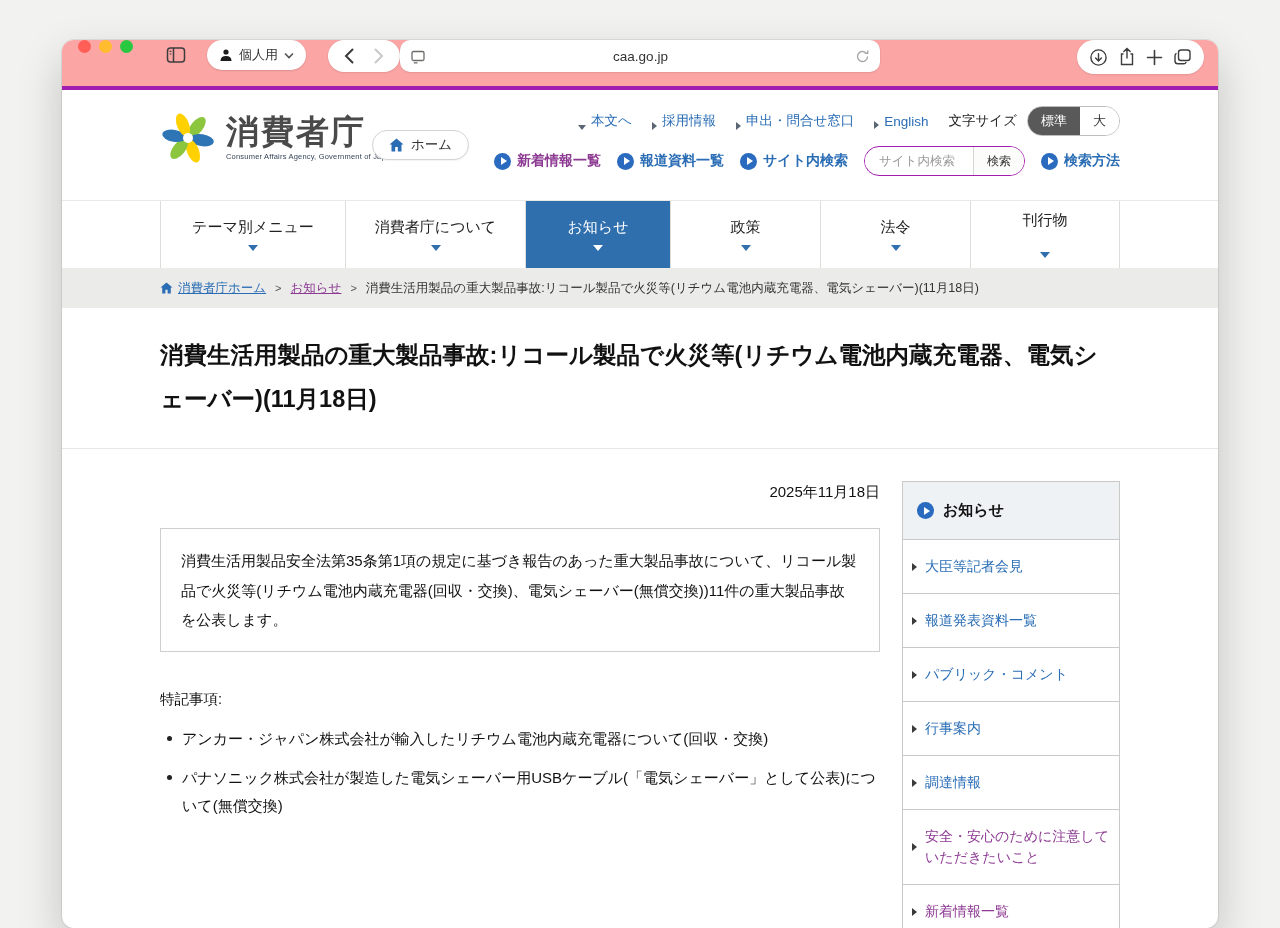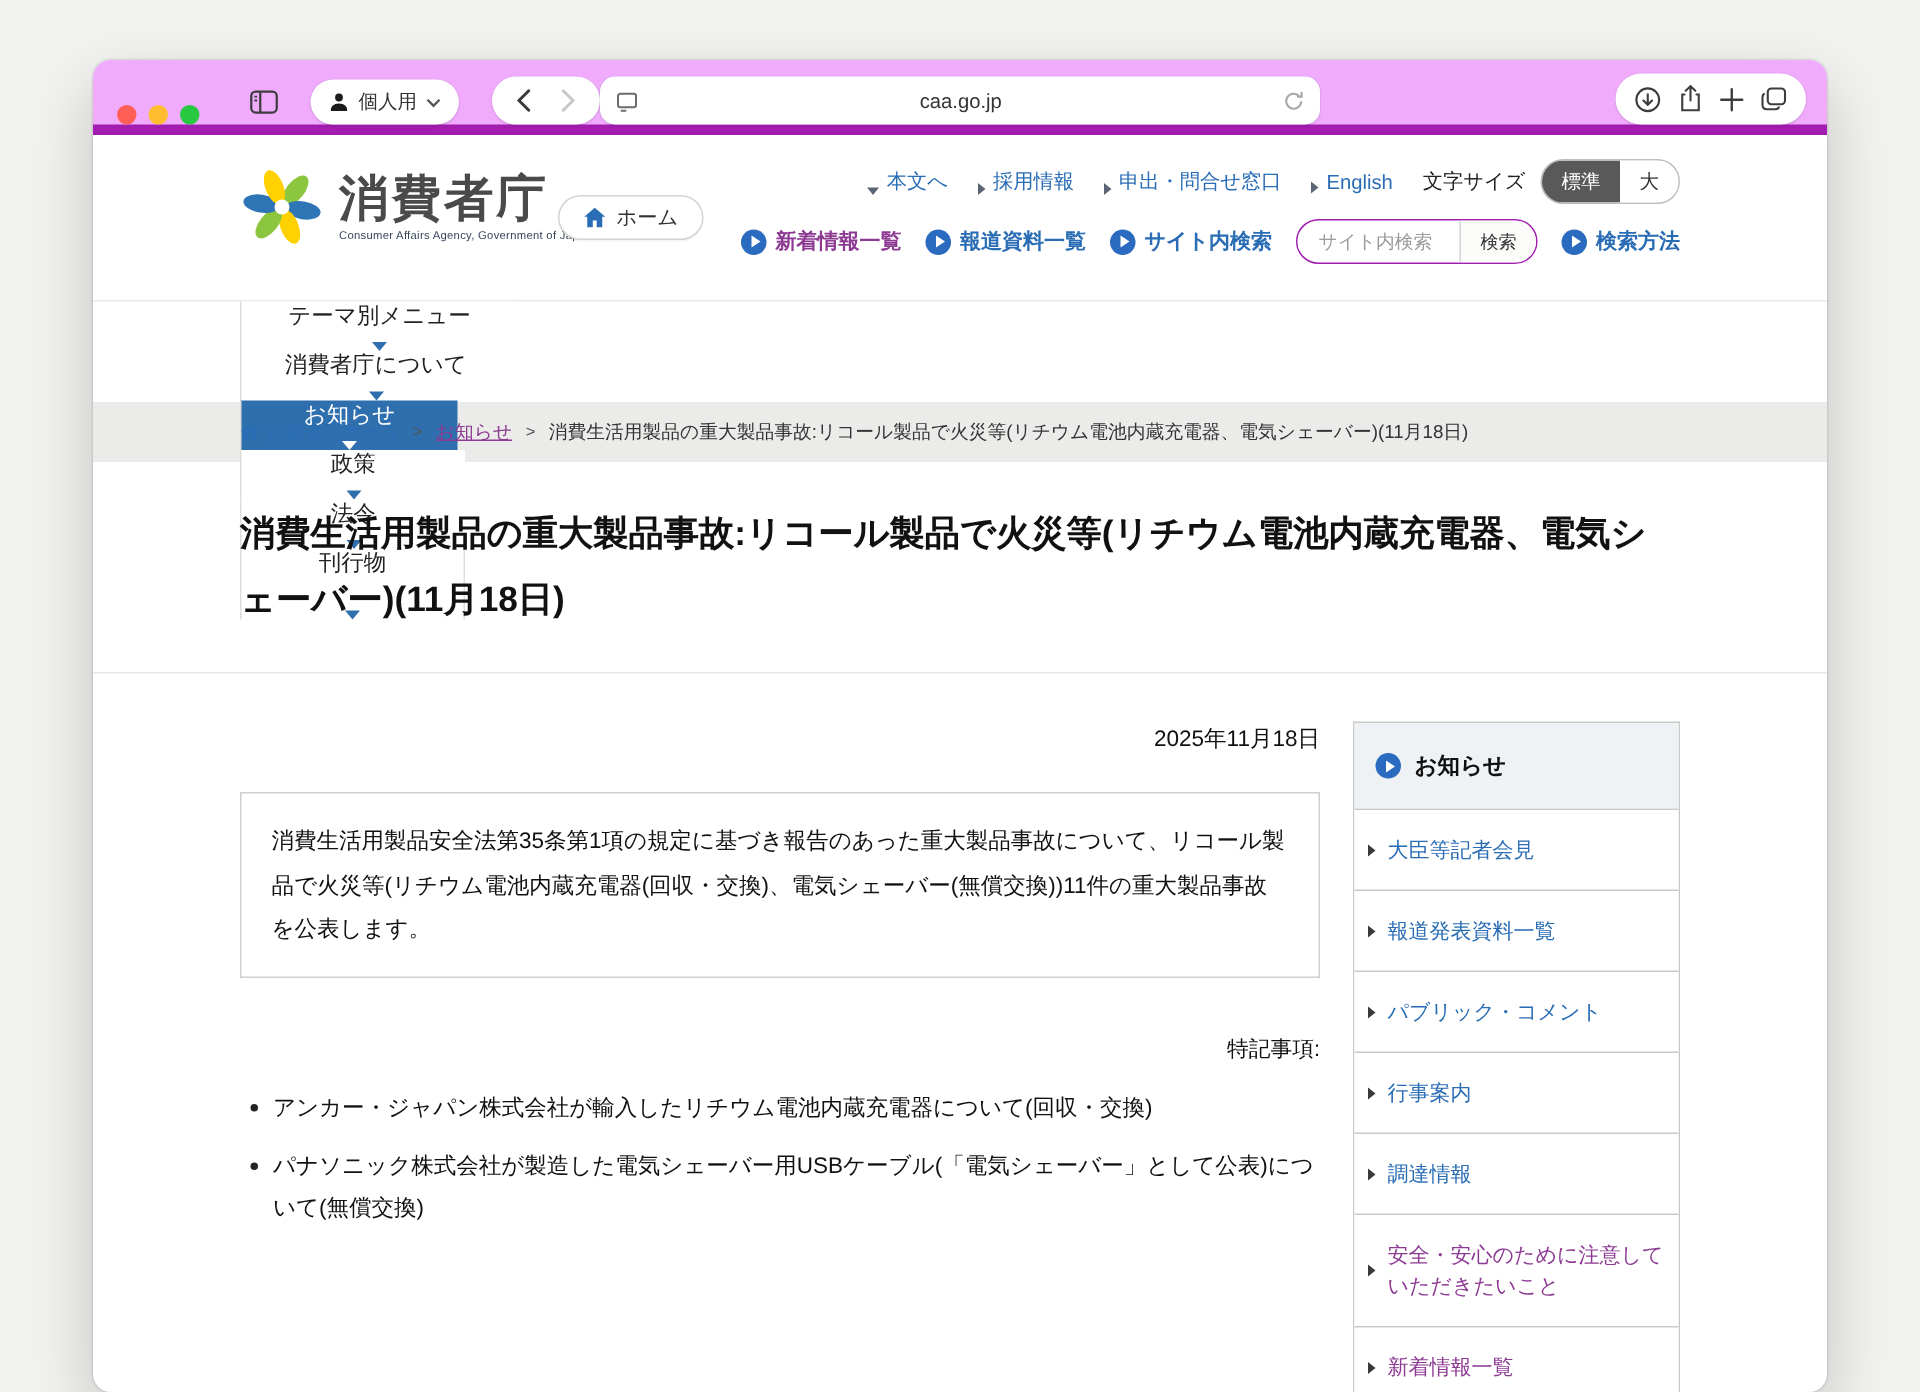--- a/index.html
+++ b/index.html
@@ -10,23 +10,23 @@
     color:#222;
   }
   
   .window {
     position:absolute; left:62px; top:40px; width:1156px; height:888px;
     background:#ffffff; border-radius:12px; overflow:hidden;
     box-shadow:0 18px 45px rgba(0,0,0,.20), 0 0 0 1px rgba(0,0,0,.07);
   }
   
   .toolbar {
-    position:relative; height:50px; background:#f0abfc;
-    border-bottom:7px solid #a21caf;
-    display:flex; align-items:flex-end; padding:0 16px;
+    position:relative; height:50px; background:#fca5a5;
+    border-bottom:4px solid #a21caf;
+    display:flex; align-items:flex-start; padding:0 16px;
   }
   .lights { display:flex; gap:8px; margin-right:26px; }
   .light { width:13px; height:13px; border-radius:50%; }
   .light.red{ background:#ff5f57; } .light.yellow{ background:#febc2e; } .light.green{ background:#28c840; }
   .tb-btn {
     display:flex; align-items:center; justify-content:center;
     height:30px; border-radius:8px; color:#3d3d3d;
   }
   .sidebar-toggle { width:34px; margin-right:14px; }
   .profile-pill {
@@ -84,21 +84,21 @@
   .tri-d-g { width:0; height:0; border-top:5px solid #5a6673; border-left:4px solid transparent; border-right:4px solid transparent; }
   .searchbox {
     display:flex; align-items:center; height:30px; border:1px solid #a21caf;
     border-radius:15px; overflow:hidden; background:#fff;
   }
   .searchbox input { border:none; outline:none; width:108px; padding:0 0 0 14px; font-size:12.5px; color:#333; font-family:inherit; }
   .searchbox input::placeholder { color:#9a9a9a; }
   .search-btn { height:100%; border-left:1px solid #d5d5d3; padding:0 13px; font-size:12px; color:#333; background:#fcfcfa; display:flex; align-items:center; }
   
   .mainnav { border-top:1px solid #e8e8e6; background:#fff; }
-  .mainnav-inner { display:flex; height:67px;flex-direction:column; }
+  .mainnav-inner { display:flex; height:67px; }
   .nav-item {
     display:flex; flex-direction:column; align-items:center; justify-content:center; gap:8px;
     border-left:1px solid #ddddda; font-size:15px; color:#222; cursor:pointer; background:#fff;
   }
   .nav-item:last-child { border-right:1px solid #ddddda;gap:22px; }
   .nav-item .tri { width:0; height:0; border-top:6px solid var(--accent); border-left:5px solid transparent; border-right:5px solid transparent; }
   .nav-item.active { background:var(--accent); color:#fff; }
   .nav-item.active .tri { border-top-color:#fff; }
   
   .breadcrumb-bar { background:#ebebe9; height:40px; }
@@ -111,21 +111,21 @@
   .page-title { font-size:23.5px; font-weight:bold; line-height:1.88; padding:25px 0 27px; color:#111; }
   
   .content { display:flex; gap:22px; padding-top:30px; }
   .main-col { width:720px; }
   .pub-date { text-align:right; font-size:15px; margin-top:4px; margin-bottom:26px; color:#111; }
   .intro-box { border:1px solid #cfcfcd; padding:17px 20px; font-size:15px; line-height:1.95; color:#111; }
   .section-h {
     margin-top:44px; background:#f8f8f6; border-bottom:2px solid #3c78b4;
     padding:14px 18px; font-size:17px; font-weight:bold; color:#111;
   }
-  .note-label { margin-top:38px; font-size:14.5px; color:#111;text-align:right; }
+  .note-label { margin-top:38px; font-size:14.5px; color:#111; }
   .bullets { margin-top:16px; list-style:none; }
   .bullets li { position:relative; padding-left:22px; font-size:15px; line-height:1.85; margin-bottom:11px; color:#111; }
   .bullets li::before { content:""; position:absolute; left:7px; top:11px; width:5px; height:5px; border-radius:50%; background:#222; }
   
   .side-col { width:218px; margin-top:2px; }
   .side-box { border:1px solid #c9c9c7; border-bottom:none; }
   .side-head { background:#eef2f5; padding:19px 14px; display:flex; align-items:center; gap:9px; font-size:15px; font-weight:bold; color:#111; }
   .side-item {
     display:flex; align-items:center; gap:8px; padding:16px 10px 16px 9px;
     border-top:1px solid #c9c9c7; font-size:14px; line-height:1.5;

